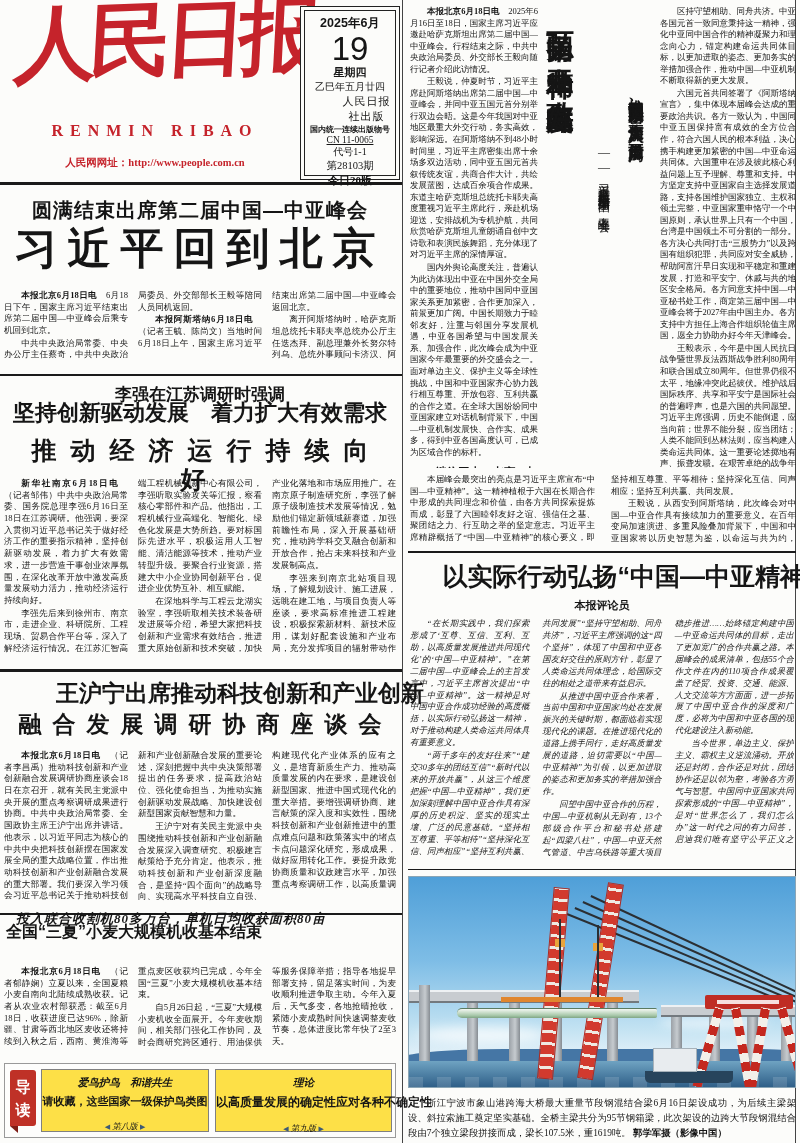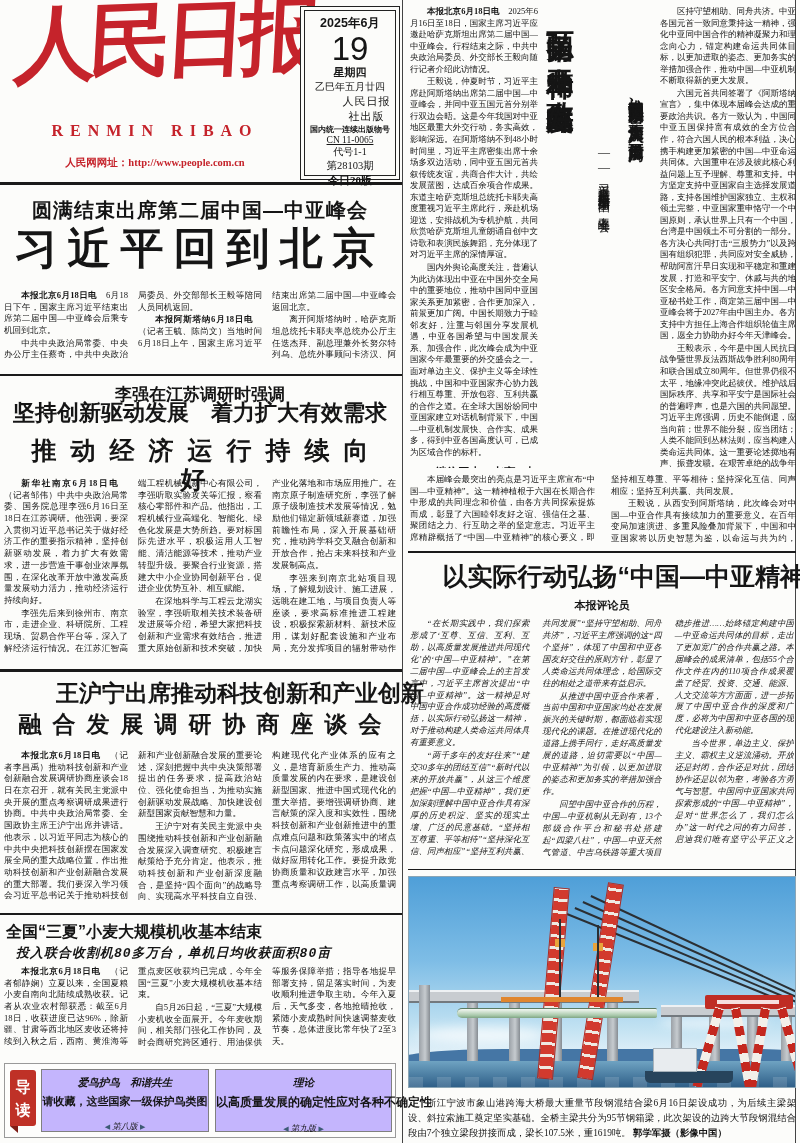--- a/index.html
+++ b/index.html
@@ -16,21 +16,21 @@
             font-size:8.6px;line-height:1.36;}
   .para{margin:0 0 1px 0;text-indent:2em;}
   .para b{font-weight:700;}
   .vtext{writing-mode:vertical-rl;text-orientation:upright;}
   .datebox{border:1px solid #222;padding:3px;box-sizing:border-box;background:#fcfcfa;}
   .datebox-inner{border:1px solid #222;height:100%;box-sizing:border-box;text-align:center;
                  display:flex;flex-direction:column;justify-content:space-evenly;padding:4px 1px;}
   .summit-subhead{font-weight:700;text-align:center;font-size:11.5px;line-height:1.5;
                   font-family:"Liberation Sans",sans-serif;margin:6px 0;}
   .comm-body{font-style:italic;}
-  .daodu-box{position:absolute;border:1px solid #808080;background:#c4b5fd;box-sizing:border-box;text-align:center;}
+  .daodu-box{position:absolute;border:1px solid #808080;background:#fde047;box-sizing:border-box;text-align:center;}
   .daodu-kicker{font-style:italic;font-size:10.5px;margin-top:6px;font-weight:700;}
   .daodu-title{font-family:"Liberation Sans",sans-serif;font-weight:700;white-space:nowrap;margin-top:4px;}
   .daodu-page{font-size:8.5px;margin-top:12px;font-style:italic;}
   .arrow{color:#3d5a75;font-size:7px;font-style:normal;}
   .pier{position:absolute;width:11px;background:linear-gradient(90deg,#9ba1a7,#c6cbcf 55%,#868c92);}
   .cable{position:absolute;height:1.6px;background:#2b2f33;transform-origin:left center;}
   .gleg{position:absolute;width:9px;height:82px;transform-origin:top center;
         background:repeating-linear-gradient(0deg,#c4281f 0 9px,#f3efe9 9px 18px);}
   .boom{position:absolute;width:14px;transform-origin:bottom center;
         background:repeating-linear-gradient(0deg,#d23a2e 0 9px,#efe9e2 9px 12px);border:1px solid #b02a20;}
@@ -114,21 +114,21 @@
 
   <div class="abs headline" style="left:0;top:680px;width:400px;font-size:23px;padding-left:40px;">王沪宁出席推动科技创新和产业创新</div>
   <div class="abs headline" style="left:0;top:711px;width:400px;font-size:23px;letter-spacing:11px;text-indent:11px;">融合发展调研协商座谈会</div>
   <div class="abs bodycols" style="left:4px;top:750px;width:392px;height:158px;column-count:3;">
       <p class="para"><b>本报北京6月18日电</b>　（记者李昌禹）推动科技创新和产业创新融合发展调研协商座谈会18日在京召开，就有关民主党派中央开展的重点考察调研成果进行协商。中共中央政治局常委、全国政协主席王沪宁出席并讲话。他表示，以习近平同志为核心的中共中央把科技创新摆在国家发展全局的重大战略位置，作出推动科技创新和产业创新融合发展的重大部署。我们要深入学习领会习近平总书记关于推动科技创新和产业创新融合发展的重要论述，深刻把握中共中央决策部署提出的任务要求，提高政治站位、强化使命担当，为推动实施创新驱动发展战略、加快建设创新型国家贡献智慧和力量。</p>
       <p class="para">王沪宁对有关民主党派中央围绕推动科技创新和产业创新融合发展深入调查研究、积极建言献策给予充分肯定。他表示，推动科技创新和产业创新深度融合，是坚持“四个面向”的战略导向、实现高水平科技自立自强、构建现代化产业体系的应有之义，是培育新质生产力、推动高质量发展的内在要求，是建设创新型国家、推进中国式现代化的重大举措。要增强调研协商、建言献策的深入度和实效性，围绕科技创新和产业创新推进中的重点难点问题和政策落实中的堵点卡点问题深化研究，形成成果，做好应用转化工作。要提升政党协商质量和议政建言水平，加强重点考察调研工作，以高质量调研服务党和政府决策，为党和国家事业发展广泛凝心聚力。</p>
     </div>
   <div class="hrule" style="left:0;top:913px;width:402px;height:2px;"></div>
 
   <div class="abs sans" style="left:6px;top:922px;width:394px;font-size:16px;font-weight:700;">全国“三夏”小麦大规模机收基本结束</div>
-  <div class="abs" style="left:16px;top:944px;width:370px;font-size:13px;font-style:italic;font-weight:700;letter-spacing:1px;font-family:Liberation Mono, monospace;">投入联合收割机80多万台，单机日均收获面积80亩</div>
+  <div class="abs" style="left:16px;top:910px;width:370px;font-size:13px;font-style:italic;font-weight:700;letter-spacing:1px;">投入联合收割机80多万台，单机日均收获面积80亩</div>
   <div class="abs bodycols" style="left:4px;top:966px;width:392px;height:90px;column-count:3;">
       <p class="para"><b>本报北京6月18日电</b>　（记者郁静娴）立夏以来，全国夏粮小麦自南向北陆续成熟收获。记者从农业农村部获悉：截至6月18日，收获进度已达96%，除新疆、甘肃等西北地区麦收还将持续到入秋之后，西南、黄淮海等重点麦区收获均已完成，今年全国“三夏”小麦大规模机收基本结束。</p>
       <p class="para">自5月26日起，“三夏”大规模小麦机收全面展开。今年麦收期间，相关部门强化工作协同，及时会商研究跨区通行、用油保供等服务保障举措；指导各地提早部署支持，留足落实时间，为麦收顺利推进争取主动。今年入夏后，天气多变，各地抢晴抢收，紧随小麦成熟时间快速调整麦收节奏，总体进度比常年快了2至3天。</p>
     </div>
 
   <div class="abs" style="left:4px;top:1063px;width:392px;height:75px;border:1px solid #999;background:#fdfdfc;box-sizing:border-box;">
     <div style="position:absolute;left:5px;top:6px;width:26px;height:56px;background:#bf3127;color:#fff;
                 border-radius:3px 3px 3px 0;text-align:center;font-family:'Liberation Sans',sans-serif;
                 font-weight:700;font-size:15px;line-height:1.55;padding-top:5px;box-sizing:border-box;">导读</div>
     <div style="position:absolute;left:5px;top:62px;width:0;height:0;border-top:7px solid #7e1d17;border-left:8px solid transparent;"></div>

